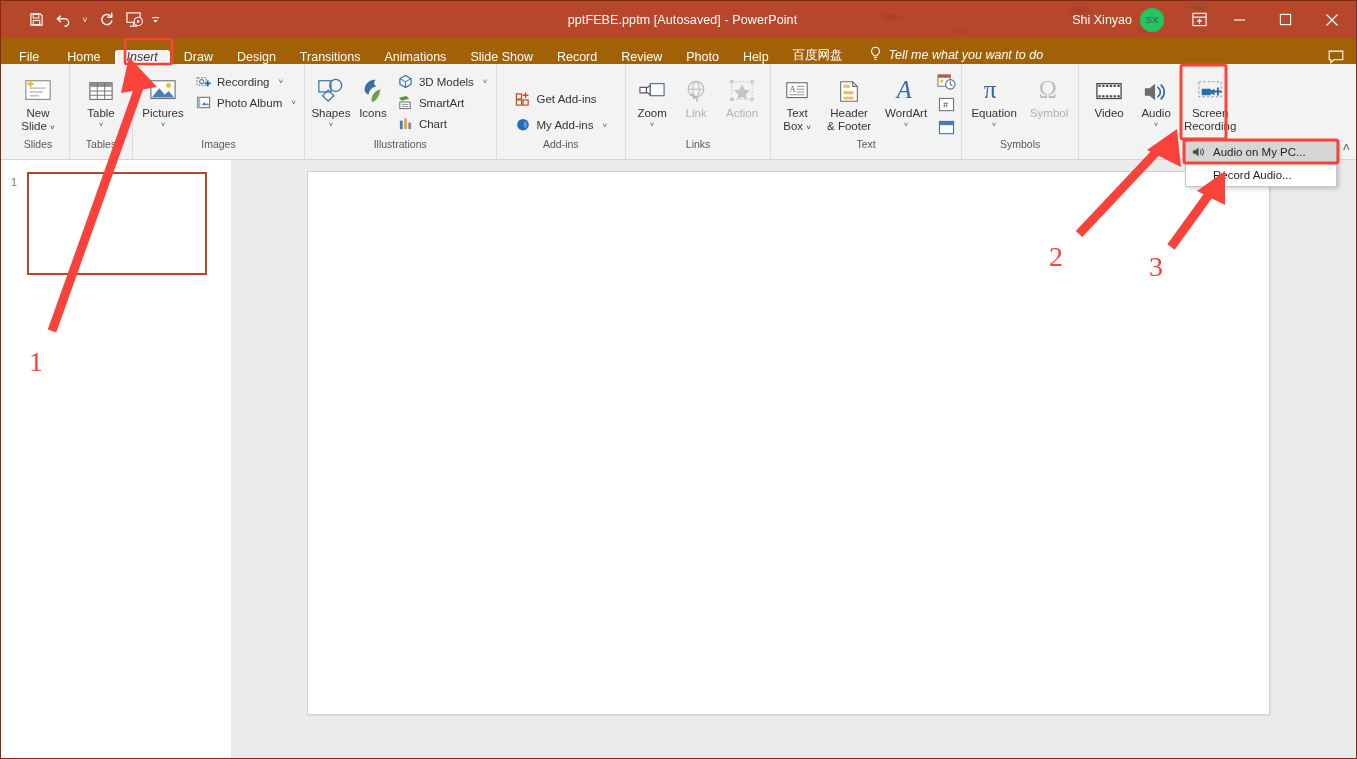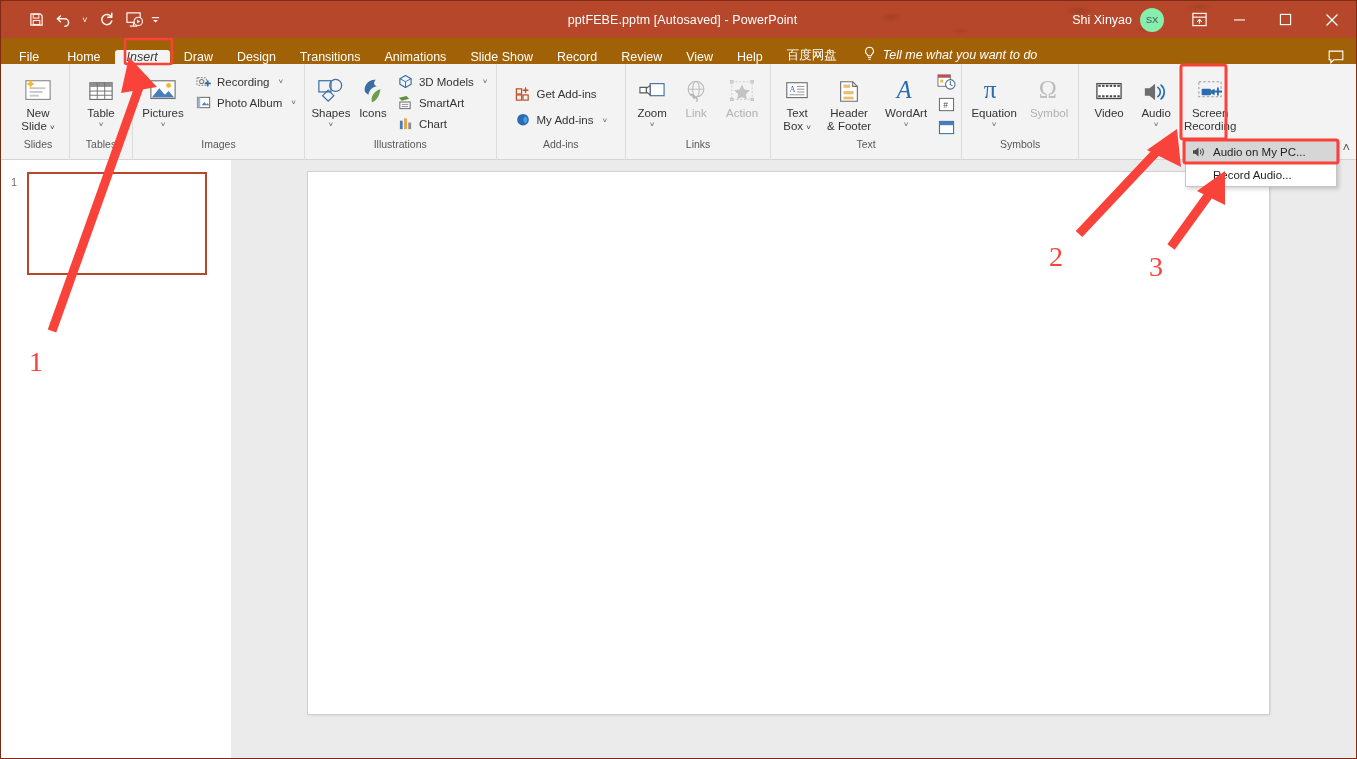--- a/index.html
+++ b/index.html
@@ -55,21 +55,21 @@
   }
   .tb-right {
     margin-left: auto;
     display: flex; align-items: center;
     height: 37px;
     z-index: 2;
   }
   .user-name { font-size: 12.5px; color: #fff; margin-right: 8px; }
   .avatar {
     width: 24px; height: 24px; border-radius: 50%;
-    background: #86efac; color: #44505f;
+    background: #22c55e; color: #44505f;
     font-size: 9.5px; display: flex; align-items: center; justify-content: center;
     margin-right: 18px;
   }
   .ribbon-display { width: 34px; height: 37px; display:flex; align-items:center; justify-content:center; }
   .wbtn {
     width: 46px; height: 37px;
     display: flex; align-items: center; justify-content: center;
     color: #fff;
   }
   .wbtn:last-child { width: 48px; }
@@ -310,21 +310,21 @@
     <div class="tab file">File</div>
     <div class="tab">Home</div>
     <div class="tab active">Insert</div>
     <div class="tab">Draw</div>
     <div class="tab">Design</div>
     <div class="tab">Transitions</div>
     <div class="tab">Animations</div>
     <div class="tab">Slide Show</div>
     <div class="tab">Record</div>
     <div class="tab">Review</div>
-    <div class="tab">View</div>
+    <div class="tab">Photo</div>
     <div class="tab">Help</div>
     <div class="tab">百度网盘</div>
     <div class="tellme">
       <span>
         <svg width="13" height="15" viewBox="0 0 14 16">
             <path d="M7 1.2a4.3 4.3 0 0 0-2.6 7.7c.5.4.8 1 .8 1.6h3.6c0-.6.3-1.2.8-1.6A4.3 4.3 0 0 0 7 1.2z" fill="none" stroke="#fff" stroke-width="1.1"></path>
             <line x1="5.3" y1="12.2" x2="8.7" y2="12.2" stroke="#fff" stroke-width="1.1"></line>
             <line x1="5.8" y1="14.2" x2="8.2" y2="14.2" stroke="#fff" stroke-width="1.1"></line>
           </svg>
       </span>
@@ -472,21 +472,21 @@
                 </svg>
             </span>
             <span>Chart</span>
           </div>
         </div>
       </div>
       <div class="group-label">Illustrations</div>
     </div>
 
     <div class="group" style="padding-left:14px;padding-right:14px">
-      <div class="group-body" style="align-items:flex-start;padding-top:10px">
+      <div class="group-body" style="align-items:flex-end;padding-top:10px">
         <div class="smallcol">
           <div class="smallbtn" style="height:26px">
             <span class="sic">
               <svg width="16" height="16" viewBox="0 0 17 17">
                   <rect x="1.5" y="3" width="5.5" height="5.5" fill="none" stroke="#c04f28" stroke-width="1.3"></rect>
                   <rect x="1.5" y="9.5" width="5.5" height="5.5" fill="none" stroke="#c04f28" stroke-width="1.3"></rect>
                   <rect x="8.5" y="9.5" width="5.5" height="5.5" fill="none" stroke="#c04f28" stroke-width="1.3"></rect>
                   <path d="M11.2 2 v5 M8.7 4.5 h5" stroke="#c04f28" stroke-width="1.5" stroke-linecap="round"></path>
                 </svg>
             </span>

